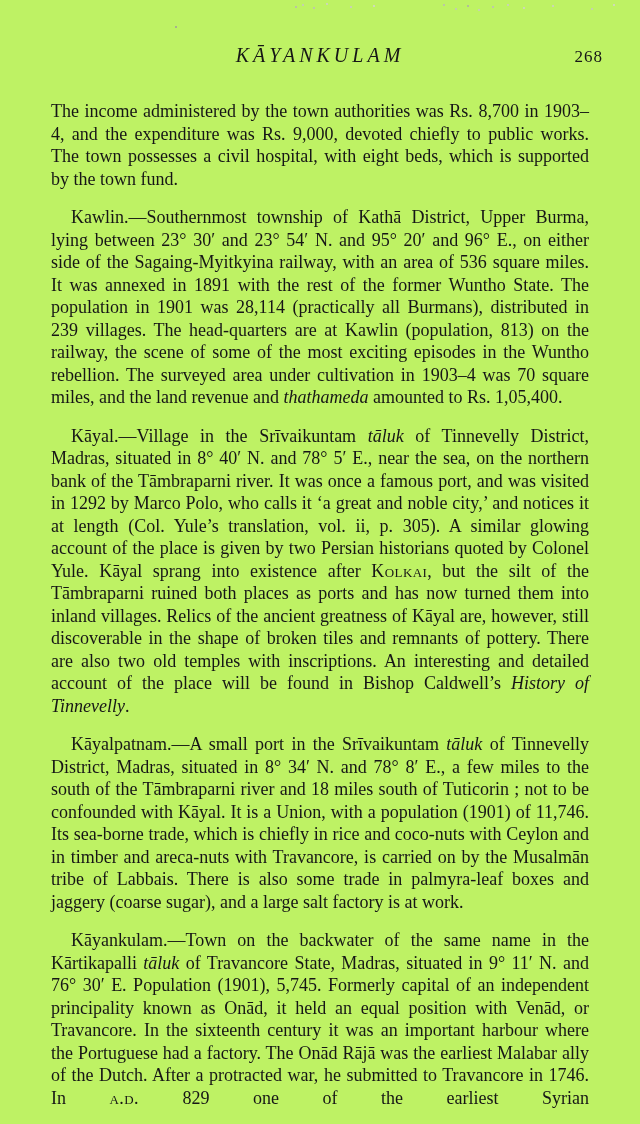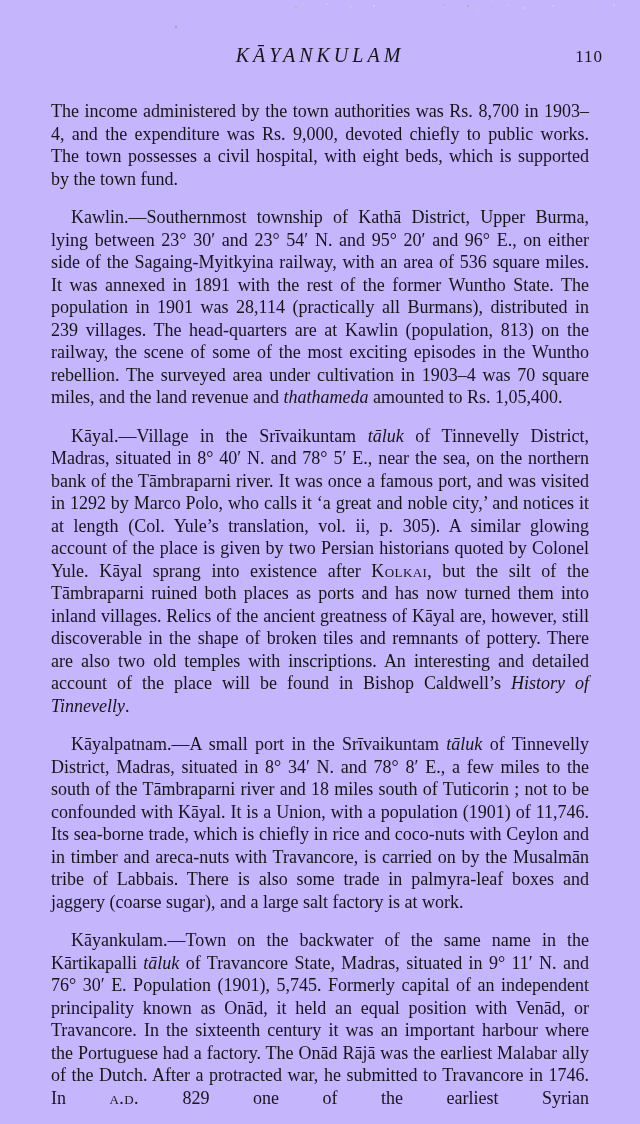--- a/index.html
+++ b/index.html
@@ -56,26 +56,26 @@
   p.para { margin: 16px; }
   p.para.indent { text-indent: 20px; }
   p.para.continued { text-align-last: justify; }
   .bold { font-weight: 400; }
   .italic { font-style: italic; }
   .smallcaps { font-variant: small-caps; letter-spacing: 0.4px; }
 </style>
 </head>
 <body>
 
-<div class="page" style="background: #c4b5fd; color: rgb(22, 22, 22);">
+<div class="page" style="background: #bef264; color: rgb(22, 22, 22);">
   <div class="scan-noise-top"></div>
 
   <div class="running-header">
     <span class="header-title">KĀYANKULAM</span>
-    <span class="page-number">110</span>
+    <span class="page-number">268</span>
   </div>
 
   <div class="page-body">
       <p class="para"><span>The income administered by the town authorities was Rs. 8,700 in 1903–4, and the expenditure was Rs. 9,000, devoted chiefly to public works. The town possesses a civil hospital, with eight beds, which is supported by the town fund.</span></p>
       <p class="para indent"><span class="bold">Kawlin.</span><span>—Southernmost township of Kathā District, Upper Burma, lying between 23° 30′ and 23° 54′ N. and 95° 20′ and 96° E., on either side of the Sagaing-Myitkyina railway, with an area of 536 square miles. It was annexed in 1891 with the rest of the former Wuntho State. The population in 1901 was 28,114 (practically all Burmans), distributed in 239 villages. The head-quarters are at Kawlin (population, 813) on the railway, the scene of some of the most exciting episodes in the Wuntho rebellion. The surveyed area under cultivation in 1903–4 was 70 square miles, and the land revenue and </span><span class="italic">thathameda</span><span> amounted to Rs. 1,05,400.</span></p>
       <p class="para indent"><span class="bold">Kāyal.</span><span>—Village in the Srīvaikuntam </span><span class="italic">tāluk</span><span> of Tinnevelly District, Madras, situated in 8° 40′ N. and 78° 5′ E., near the sea, on the northern bank of the Tāmbraparni river. It was once a famous port, and was visited in 1292 by Marco Polo, who calls it ‘a great and noble city,’ and notices it at length (Col. Yule’s translation, vol. ii, p. 305). A similar glowing account of the place is given by two Persian historians quoted by Colonel Yule. Kāyal sprang into existence after </span><span class="smallcaps">Kolkai</span><span>, but the silt of the Tāmbraparni ruined both places as ports and has now turned them into inland villages. Relics of the ancient greatness of Kāyal are, however, still discoverable in the shape of broken tiles and remnants of pottery. There are also two old temples with inscriptions. An interesting and detailed account of the place will be found in Bishop Caldwell’s </span><span class="italic">History of Tinnevelly</span><span>.</span></p>
       <p class="para indent"><span class="bold">Kāyalpatnam.</span><span>—A small port in the Srīvaikuntam </span><span class="italic">tāluk</span><span> of Tinnevelly District, Madras, situated in 8° 34′ N. and 78° 8′ E., a few miles to the south of the Tāmbraparni river and 18 miles south of Tuticorin ; not to be confounded with Kāyal. It is a Union, with a population (1901) of 11,746. Its sea-borne trade, which is chiefly in rice and coco-nuts with Ceylon and in timber and areca-nuts with Travancore, is carried on by the Musalmān tribe of Labbais. There is also some trade in palmyra-leaf boxes and jaggery (coarse sugar), and a large salt factory is at work.</span></p>
       <p class="para indent continued"><span class="bold">Kāyankulam.</span><span>—Town on the backwater of the same name in the Kārtikapalli </span><span class="italic">tāluk</span><span> of Travancore State, Madras, situated in 9° 11′ N. and 76° 30′ E. Population (1901), 5,745. Formerly capital of an independent principality known as Onād, it held an equal position with Venād, or Travancore. In the sixteenth century it was an important harbour where the Portuguese had a factory. The Onād Rājā was the earliest Malabar ally of the Dutch. After a protracted war, he submitted to Travancore in 1746. In </span><span class="smallcaps">a.d.</span><span> 829 one of the earliest Syrian</span></p>
     </div>
 </div>

